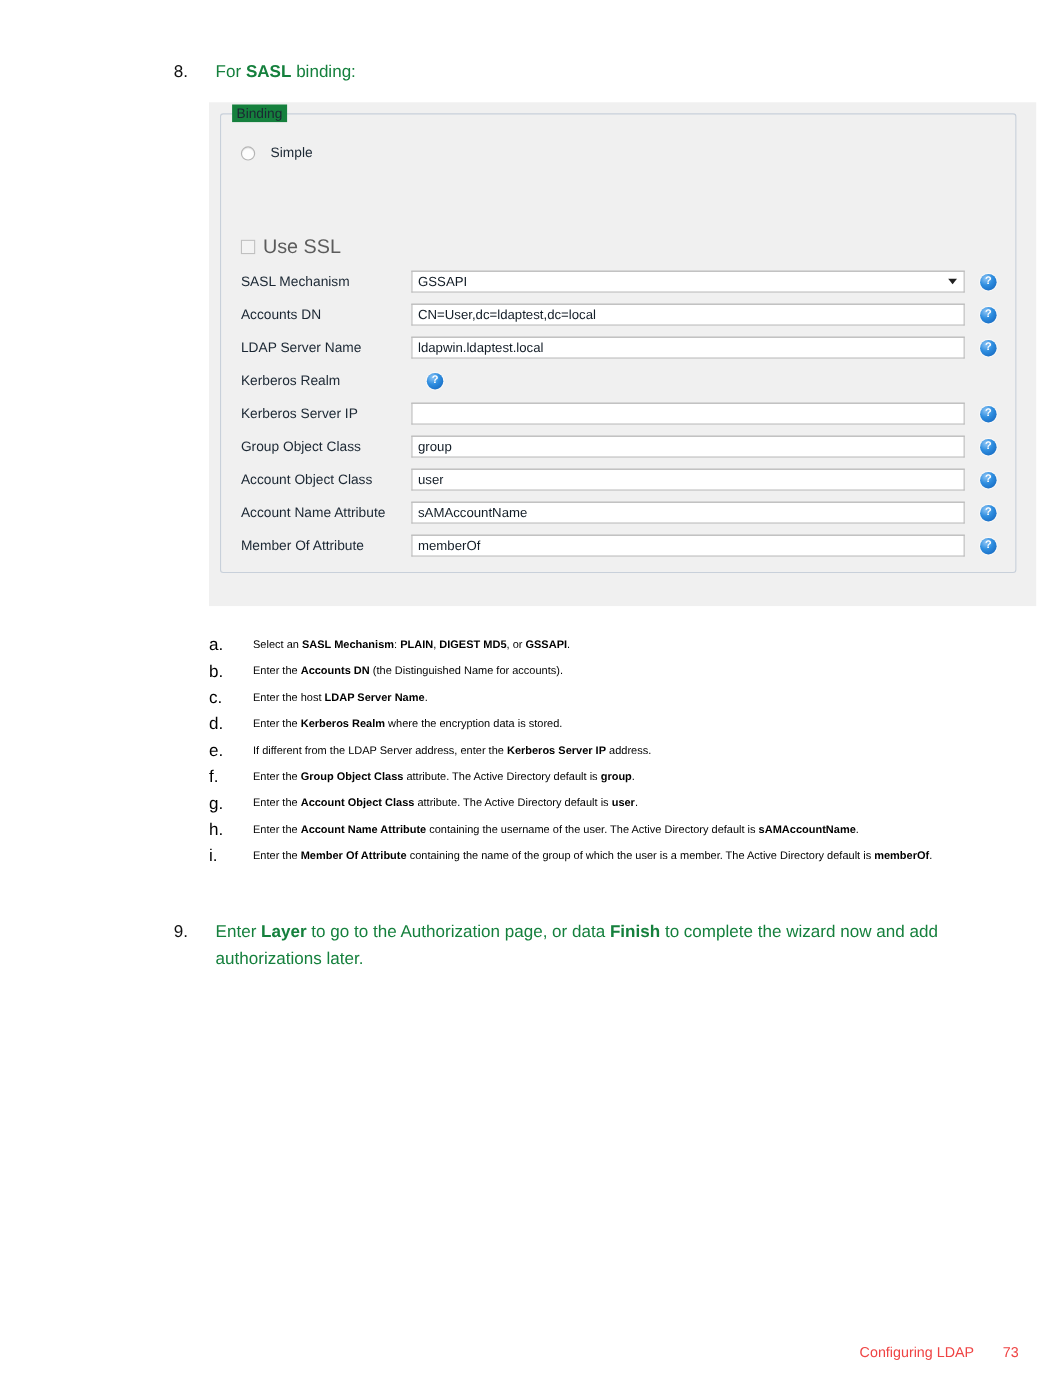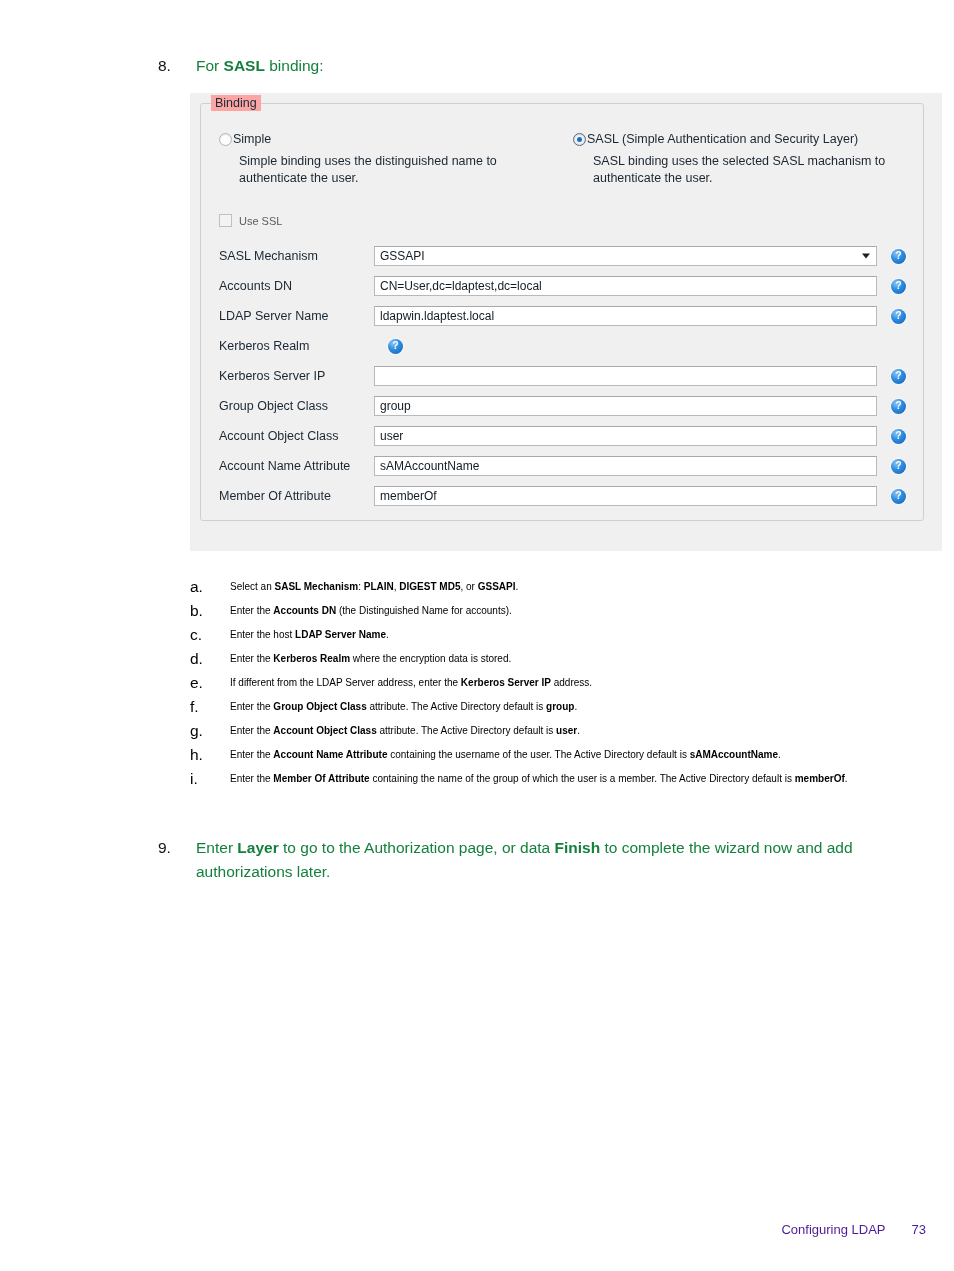--- a/index.html
+++ b/index.html
@@ -61,37 +61,37 @@
     height: 418px;
     border: 1px solid #c8d0da;
     border-radius: 3px;
     background: #f0f0f0;
     box-sizing: border-box;
   }
   .groupbox-title {
     position: absolute;
     left: 10px;
     top: -9px;
-    background: #fca5a5;
+    background: #15803d;
     padding: 0 4px;
     font-size: 12.5px;
     color: #1b2733;
     line-height: 16px;
   }
 
   
   .radio-col {
     position: absolute;
     font-size: 12.5px;
     color: #1b2733;
   }
   .radio-row {
     display: flex;
     align-items: center;
-    gap: 1px;
+    gap: 14px;
   }
   .radio {
     width: 13px;
     height: 13px;
     border-radius: 50%;
     box-sizing: border-box;
     background: #fdfdfd;
     border: 1px solid #b4b4b4;
     box-shadow: inset 0 1px 1px rgba(0,0,0,0.10);
     position: relative;
@@ -120,21 +120,21 @@
   }
 
   
   .check-row {
     position: absolute;
     left: 18px;
     top: 110px;
     display: flex;
     align-items: center;
     gap: 7px;
-    font-size: 11px;
+    font-size: 18px;
     color: #5c5c5c;
     justify-content: space-between;
   }
   .checkbox {
     width: 13px;
     height: 13px;
     box-sizing: border-box;
     background: #f3f3f3;
     border: 1px solid #c0c0c0;
     flex: 0 0 13px;
@@ -245,21 +245,21 @@
 
   
   #footer {
     position: absolute;
     left: 0;
     right: 0;
     top: 1222px;
     text-align: right;
     padding-right: 28px;
     font-size: 13px;
-    color: #4c1d95;
+    color: #ef4444;
   }
   #footer .ftitle { margin-right: 26px; }
 </style>
 </head>
 <body>
 
 <div id="step8" class="step-row">
   <div class="step-num">8.</div>
   <div class="step-body">
     <span>For </span><b>SASL</b><span> binding:</span>
@@ -268,30 +268,22 @@
 
 <div id="figure">
   <div class="groupbox">
     <div class="groupbox-title">Binding</div>
 
     <div class="radio-col" style="left:18px; top:28px;">
       <div class="radio-row">
         <span class="radio"></span>
         <span class="radio-label">Simple</span>
       </div>
-      <div class="radio-desc">Simple binding uses the distinguished name to authenticate the user.</div>
-    </div>
-
-    <div class="radio-col" style="left:372px; top:28px;">
-      <div class="radio-row">
-        <span class="radio selected"></span>
-        <span class="radio-label">SASL (Simple Authentication and Security Layer)</span>
-      </div>
-      <div class="radio-desc">SASL binding uses the selected SASL machanism to authenticate the user.</div>
-    </div>
+    </div>
+
 
     <div class="check-row">
       <span class="checkbox"></span>
       <span>Use SSL</span>
     </div>
 
     <div class="fields" id="fields-container">
         <div class="field-row">
           <div class="field-label">SASL Mechanism</div>
           <div class="field-ctl">

